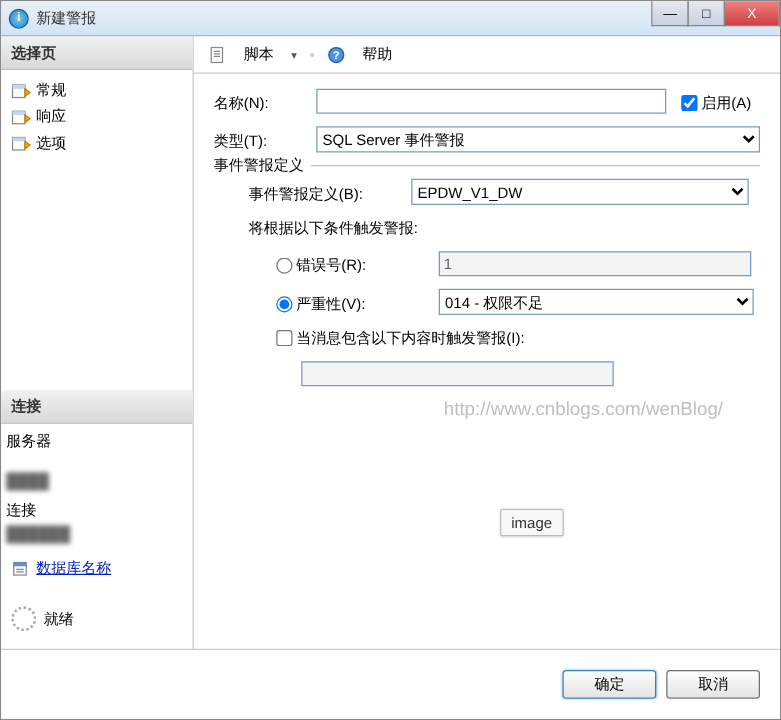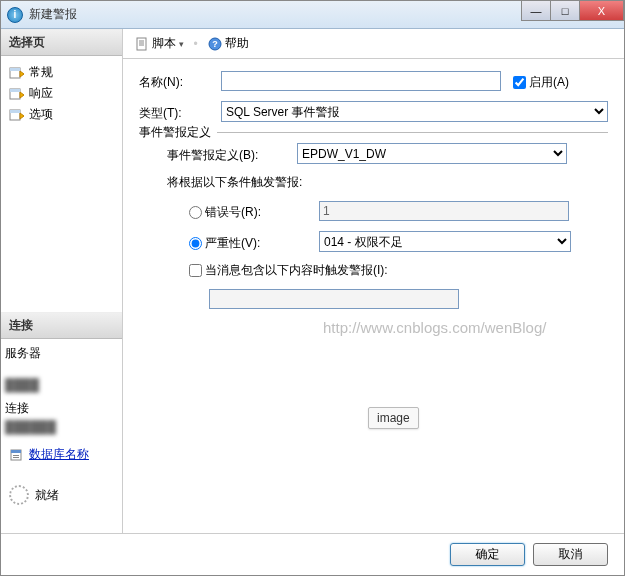--- a/index.html
+++ b/index.html
@@ -25,42 +25,42 @@
 .sideitem { display: flex; align-items: center; padding: 2px 4px; cursor: pointer; }
 .sideitem .ic { width: 16px; height: 14px; margin-right: 4px; }
 .sideitem .ic svg { width: 16px; height: 14px; }
 .link { color: #0020c0; text-decoration: underline; }
 .spinner { width: 20px; height: 20px; border: 2px dotted #aaa; border-radius: 50%; margin-right: 6px; }
 .blur { filter: blur(2px); color: #666; }
 
 
 .content { flex: 1; padding: 0; position: relative; }
 .toolbar { height: 30px; border-bottom: 1px solid #ccc; display: flex; align-items: center; padding: 0 8px; gap: 6px; }
-.tbtn { display: flex; align-items: center; gap: 3px; cursor: pointer; padding: 2px 4px; }
+.tbtn { display: flex; align-items: center; gap: 14px; cursor: pointer; padding: 2px 4px; }
 .tbtn .ic { width: 14px; height: 14px; }
 .tbtn .drop { font-size: 9px; color: #555; }
 
 .form { padding: 12px 16px 0 16px; }
 .row { display: flex; align-items: flex-end; margin-bottom: 10px; }
 .lbl { width: 82px; color: #000; }
 .tinput { height: 20px; border: 1px solid #7a9ac0; padding: 1px 3px; font-size: 12px; background: #fff; }
 .tinput.ro { background: #f4f4f4; color: #666; }
 .sel { height: 21px; border: 1px solid #7a9ac0; font-size: 12px; background: #fff; }
 .cb { margin-right: 3px; }
 
 .fieldset { border: none; border-top: 1px solid #bbb; margin-top: 6px; padding-top: 10px; position: relative; }
 .fslegend { position: absolute; top: -9px; left: 0; background: #fff; padding-right: 6px; color: #000; }
 .indent { padding-left: 28px; }
 .indent2 { padding-left: 22px; }
 
 .watermark { position: absolute; left: 200px; top: 290px; color: #bfbfbf; font-size: 15px; font-family: Arial, sans-serif; pointer-events: none; }
 .imgtag { position: absolute; left: 245px; top: 378px; border: 1px solid #bbb; background: #f8f8f8; padding: 3px 8px; font-size: 12px; color: #333; border-radius: 2px; box-shadow: 0 1px 2px rgba(0,0,0,0.1); }
 
 
-.btnbar { position: absolute; bottom: 0; left: 0; right: 0; height: 42px; border-top: 1px solid #ccc; display: flex; justify-content: flex-end; align-items: center; padding: 0 16px; gap: 8px; background: #fff; }
+.btnbar { position: absolute; bottom: 0; left: 0; right: 0; height: 56px; border-top: 1px solid #ccc; display: flex; justify-content: flex-end; align-items: center; padding: 0 16px; gap: 8px; background: #fff; }
 .btn { width: 75px; height: 23px; border: 1px solid #707070; background: linear-gradient(#fdfdfd, #e4e4e4); border-radius: 3px; font-size: 12px; cursor: pointer; }
 .btn.primary { border: 1px solid #3c7fb1; box-shadow: 0 0 2px #6fb7e8; }
 </style>
 </head>
 <body>
 
 <div class="frame">
 
   <div class="titlebar">
     <div class="ticon">i</div>
@@ -160,21 +160,21 @@
         <div class="row">
           <span class="lbl">名称(N):</span>
           <input class="tinput" style="width: 280px;" value="">
           <label style="margin-left:12px;display:flex;align-items:center">
             <input type="checkbox" class="cb" checked="" style="">
             <span>启用(A)</span>
           </label>
         </div>
         <div class="row">
           <span class="lbl">类型(T):</span>
-          <select class="sel" style="width:387px">
+          <select class="sel" style="width:355px">
             <option>SQL Server 事件警报</option>
           </select>
         </div>
 
         <div class="fieldset">
           <span class="fslegend">事件警报定义</span>
 
           <div class="indent">
             <div class="row">
               <span class="lbl" style="width:130px">事件警报定义(B):</span>

